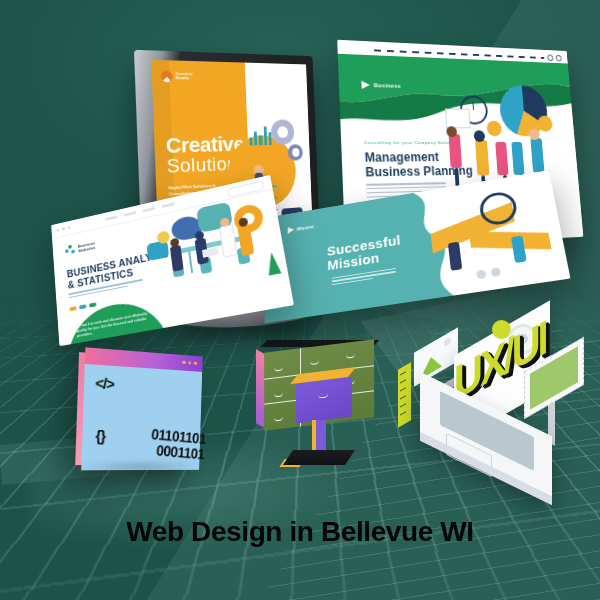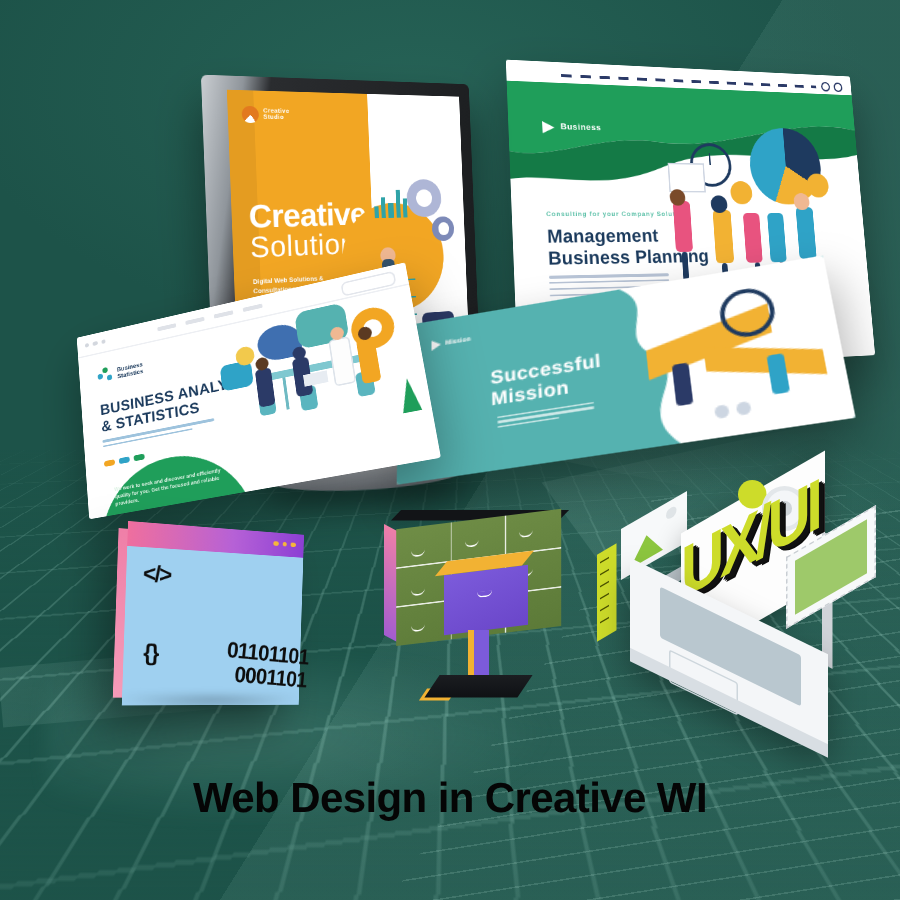--- a/index.html
+++ b/index.html
@@ -516,15 +516,15 @@
       </div>
     <div class="ux-gear a"></div>
     <div class="ux-gear b"></div>
     <div class="ux-word">UX/UI</div>
     <div class="lt-base"></div>
     <div class="lt-kb"></div>
     <div class="lt-pad"></div>
     <div class="lt-base-edge"></div>
   </div>
 
-  <div id="page-title">Web Design in Creative WI</div>
+  <div id="page-title">Web Design in Bellevue WI</div>
 
 </div>
 
 </body></html>

